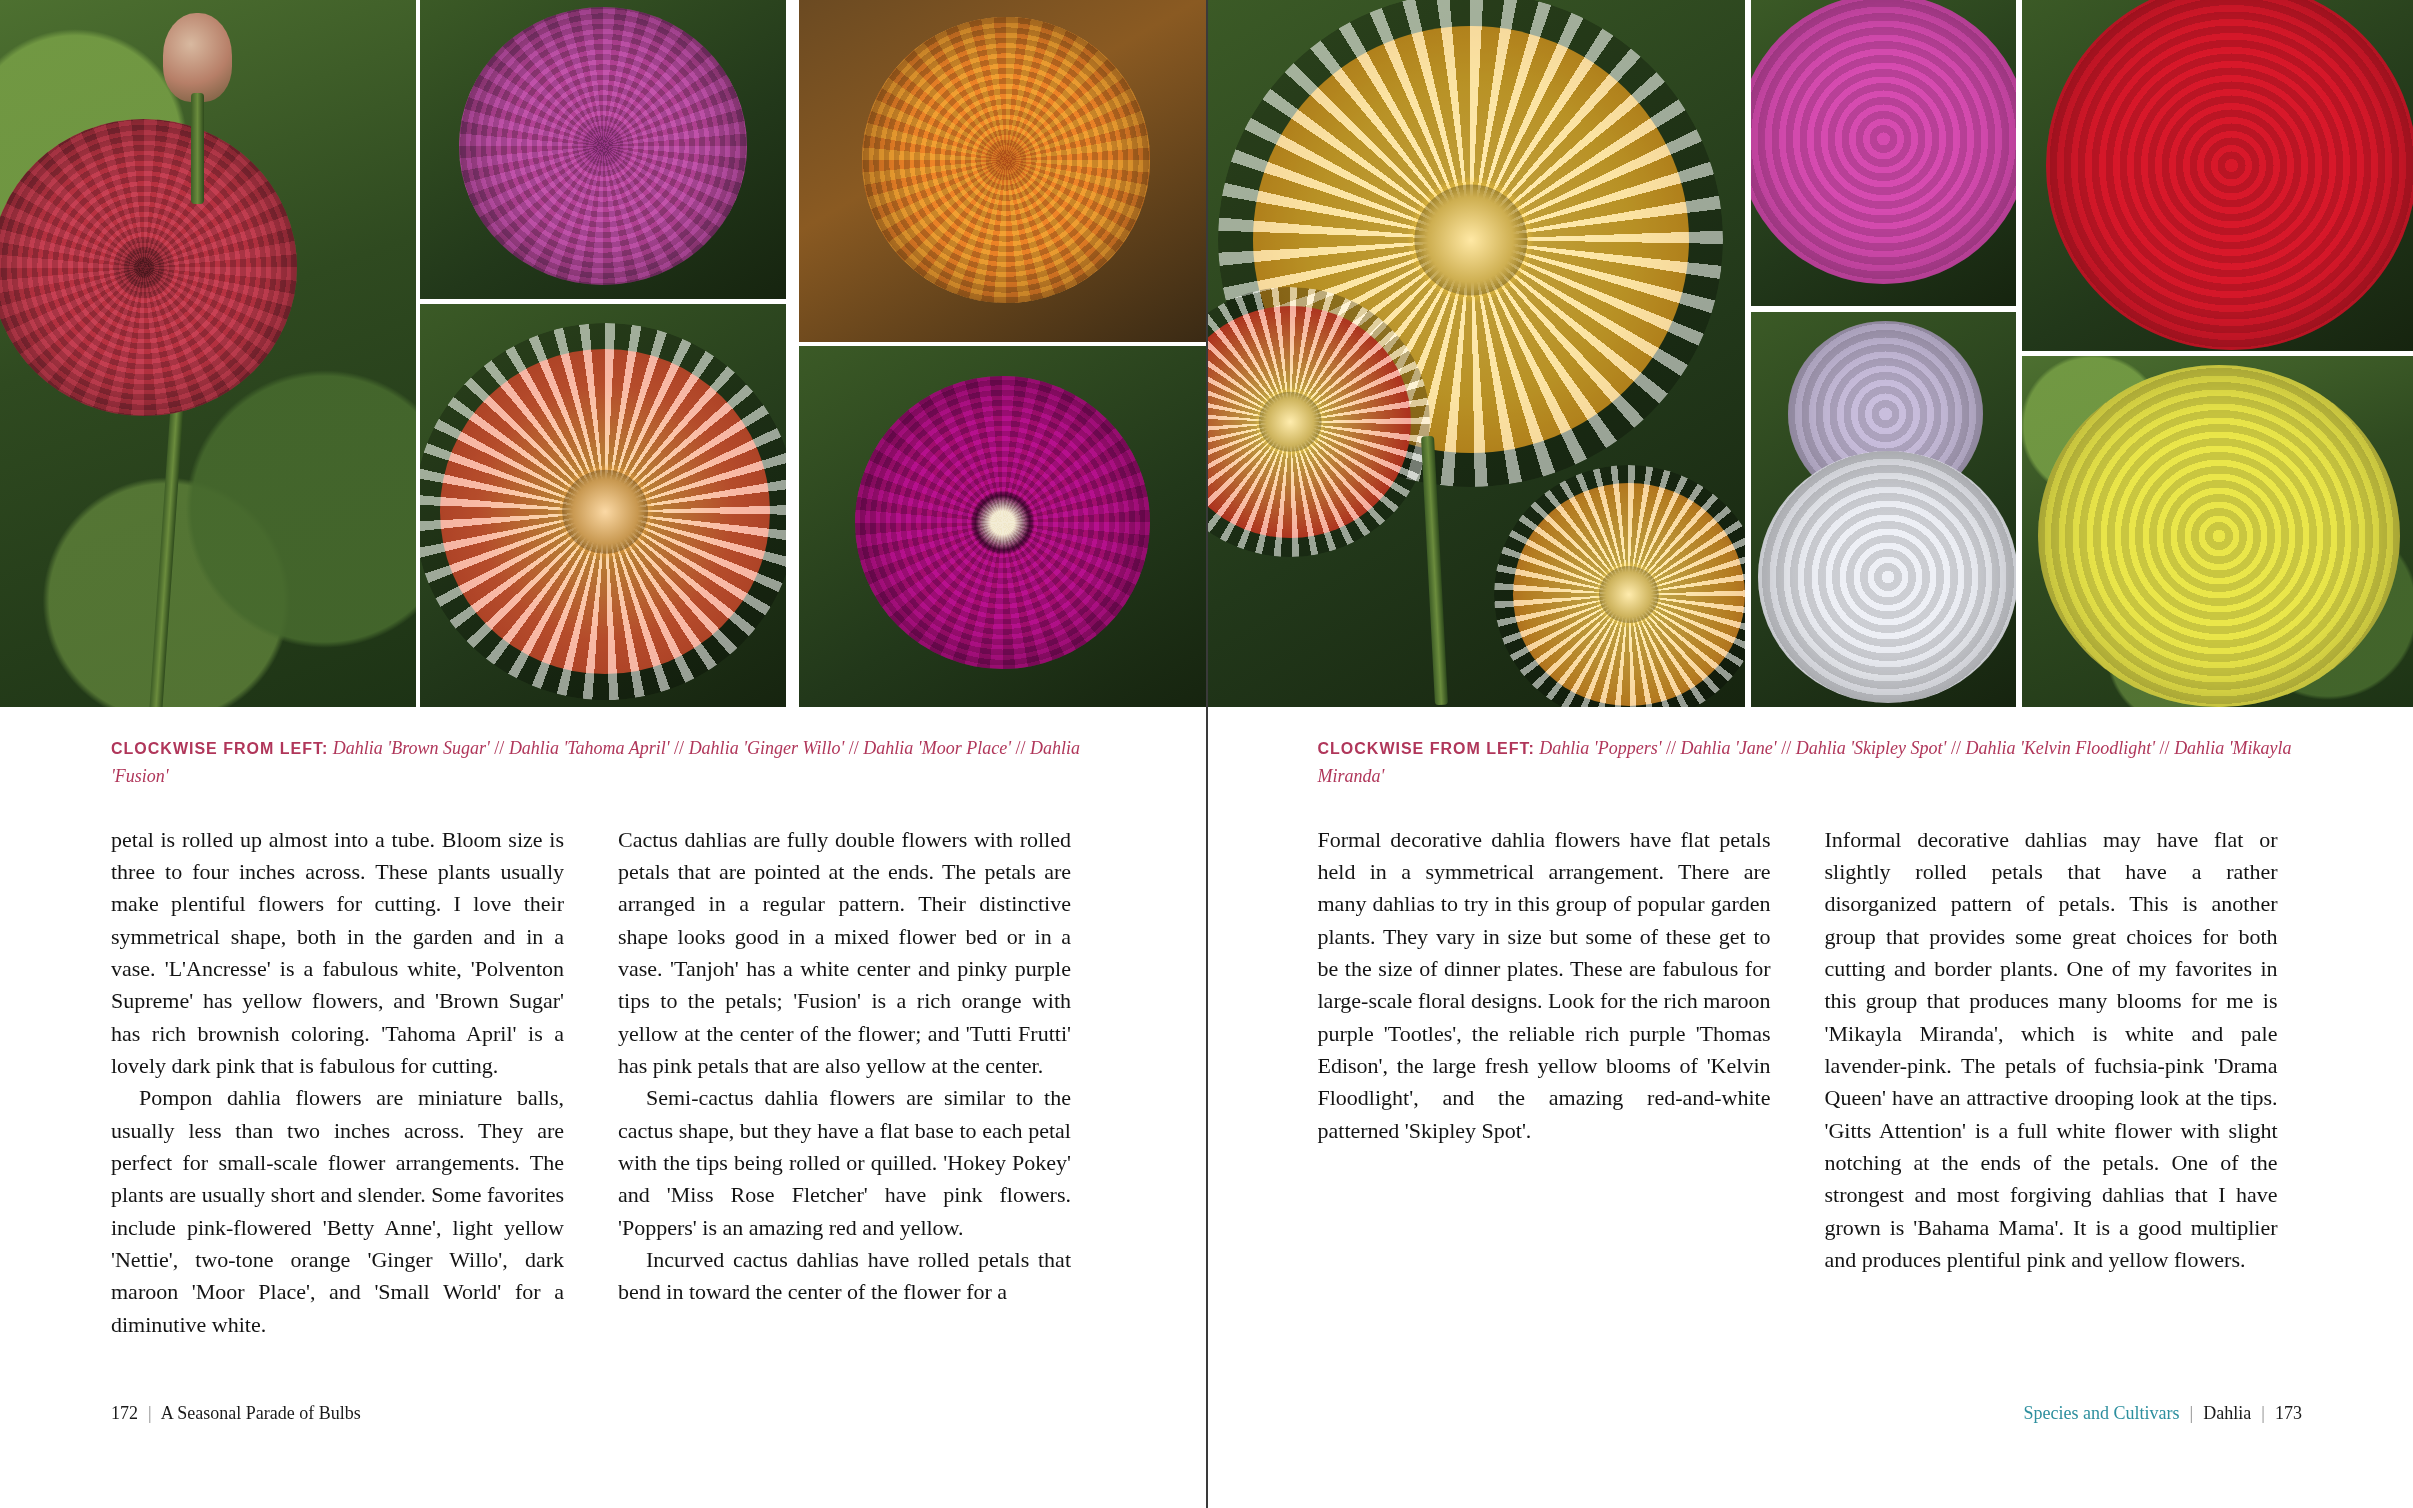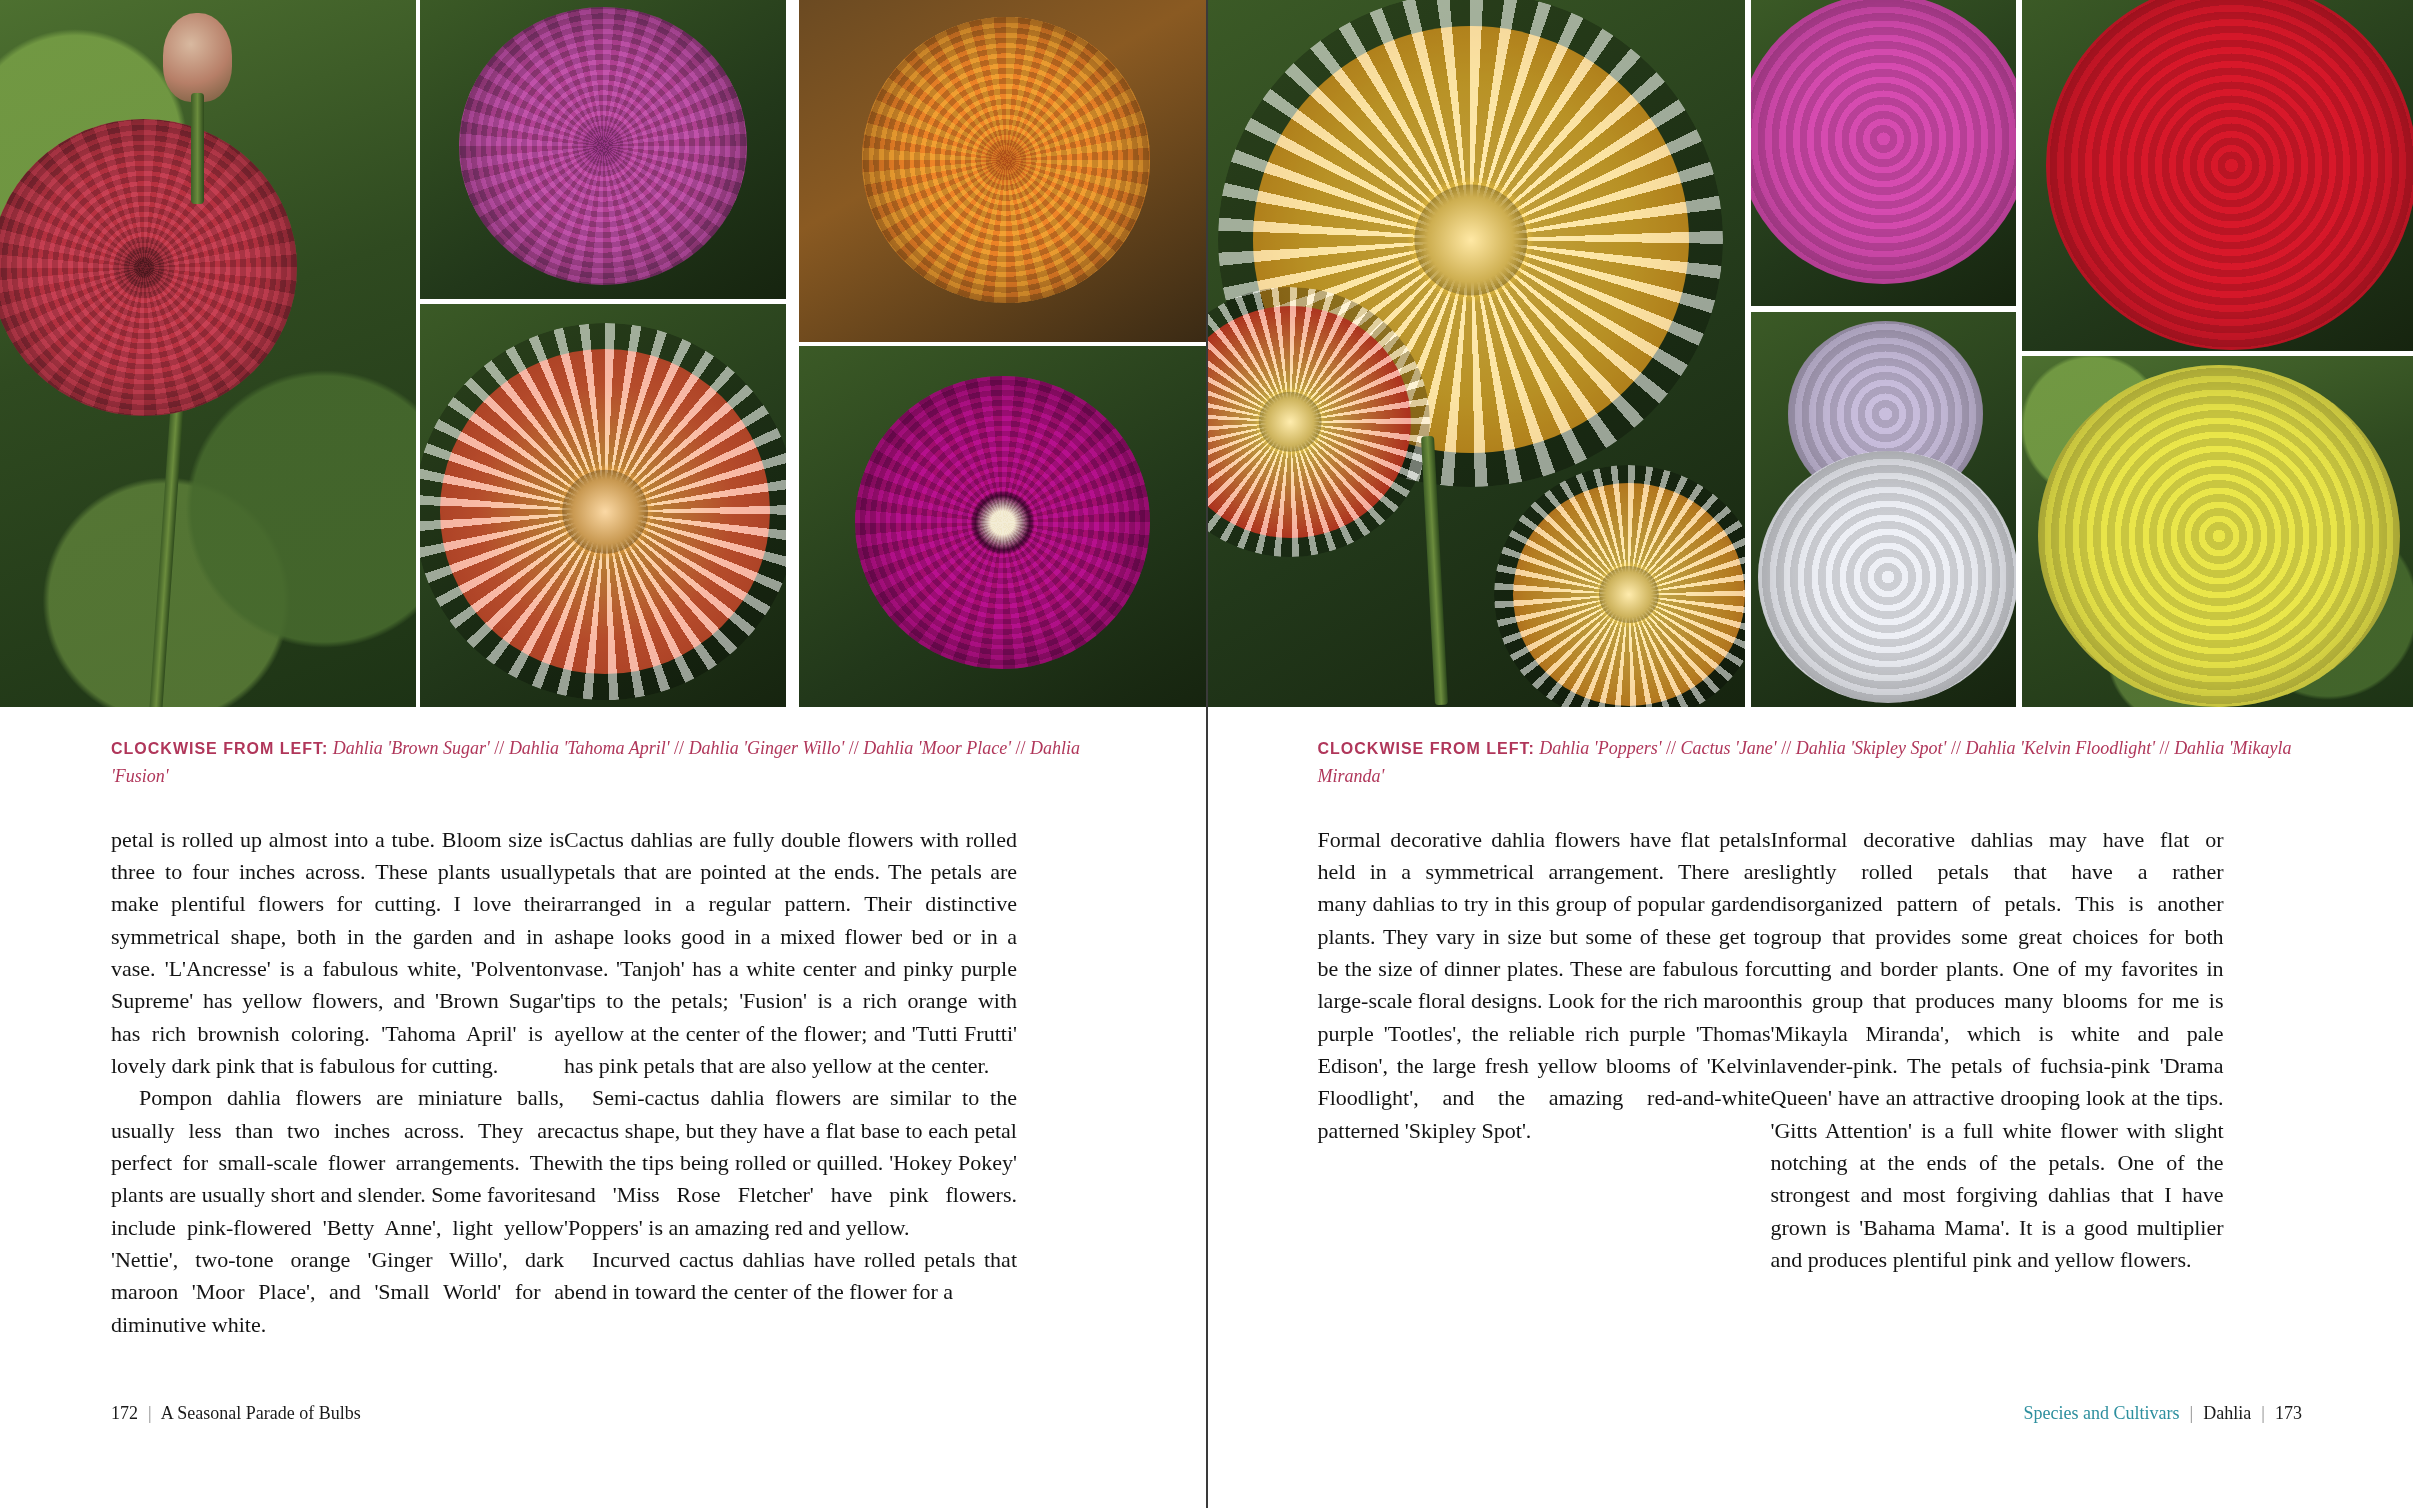--- a/index.html
+++ b/index.html
@@ -168,20 +168,21 @@
     font-family: "Liberation Sans", sans-serif;
     font-weight: bold;
     font-size: 16px;
     letter-spacing: 1px;
   }
   .caption em { font-style: italic; }
 
   
   .cols {
     display: flex;
+    gap: 54px;
     padding: 33px 111px 0 111px;
   }
   .col {
     width: 453px;
     font-size: 22px;
     line-height: 1.47;
     color: #141414;
     text-align: justify;
     text-justify: inter-word;
     hyphens: auto;
@@ -350,21 +351,21 @@
                       background-color:#eae64a; background-blend-mode:multiply;"></div>
         </div>
       </div>
     </div>
 
     <div class="caption-wrap">
       <div class="caption">
         <span class="lead">CLOCKWISE FROM LEFT:</span>
         <em>Dahlia 'Poppers'</em>
         <span> // </span>
-        <em>Cactus 'Jane'</em>
+        <em>Dahlia 'Jane'</em>
         <span> // </span>
         <em>Dahlia 'Skipley Spot'</em>
         <span> // </span>
         <em>Dahlia 'Kelvin Floodlight'</em>
         <span> // </span>
         <em>Dahlia 'Mikayla Miranda'</em>
       </div>
     </div>
 
     <div class="cols">

